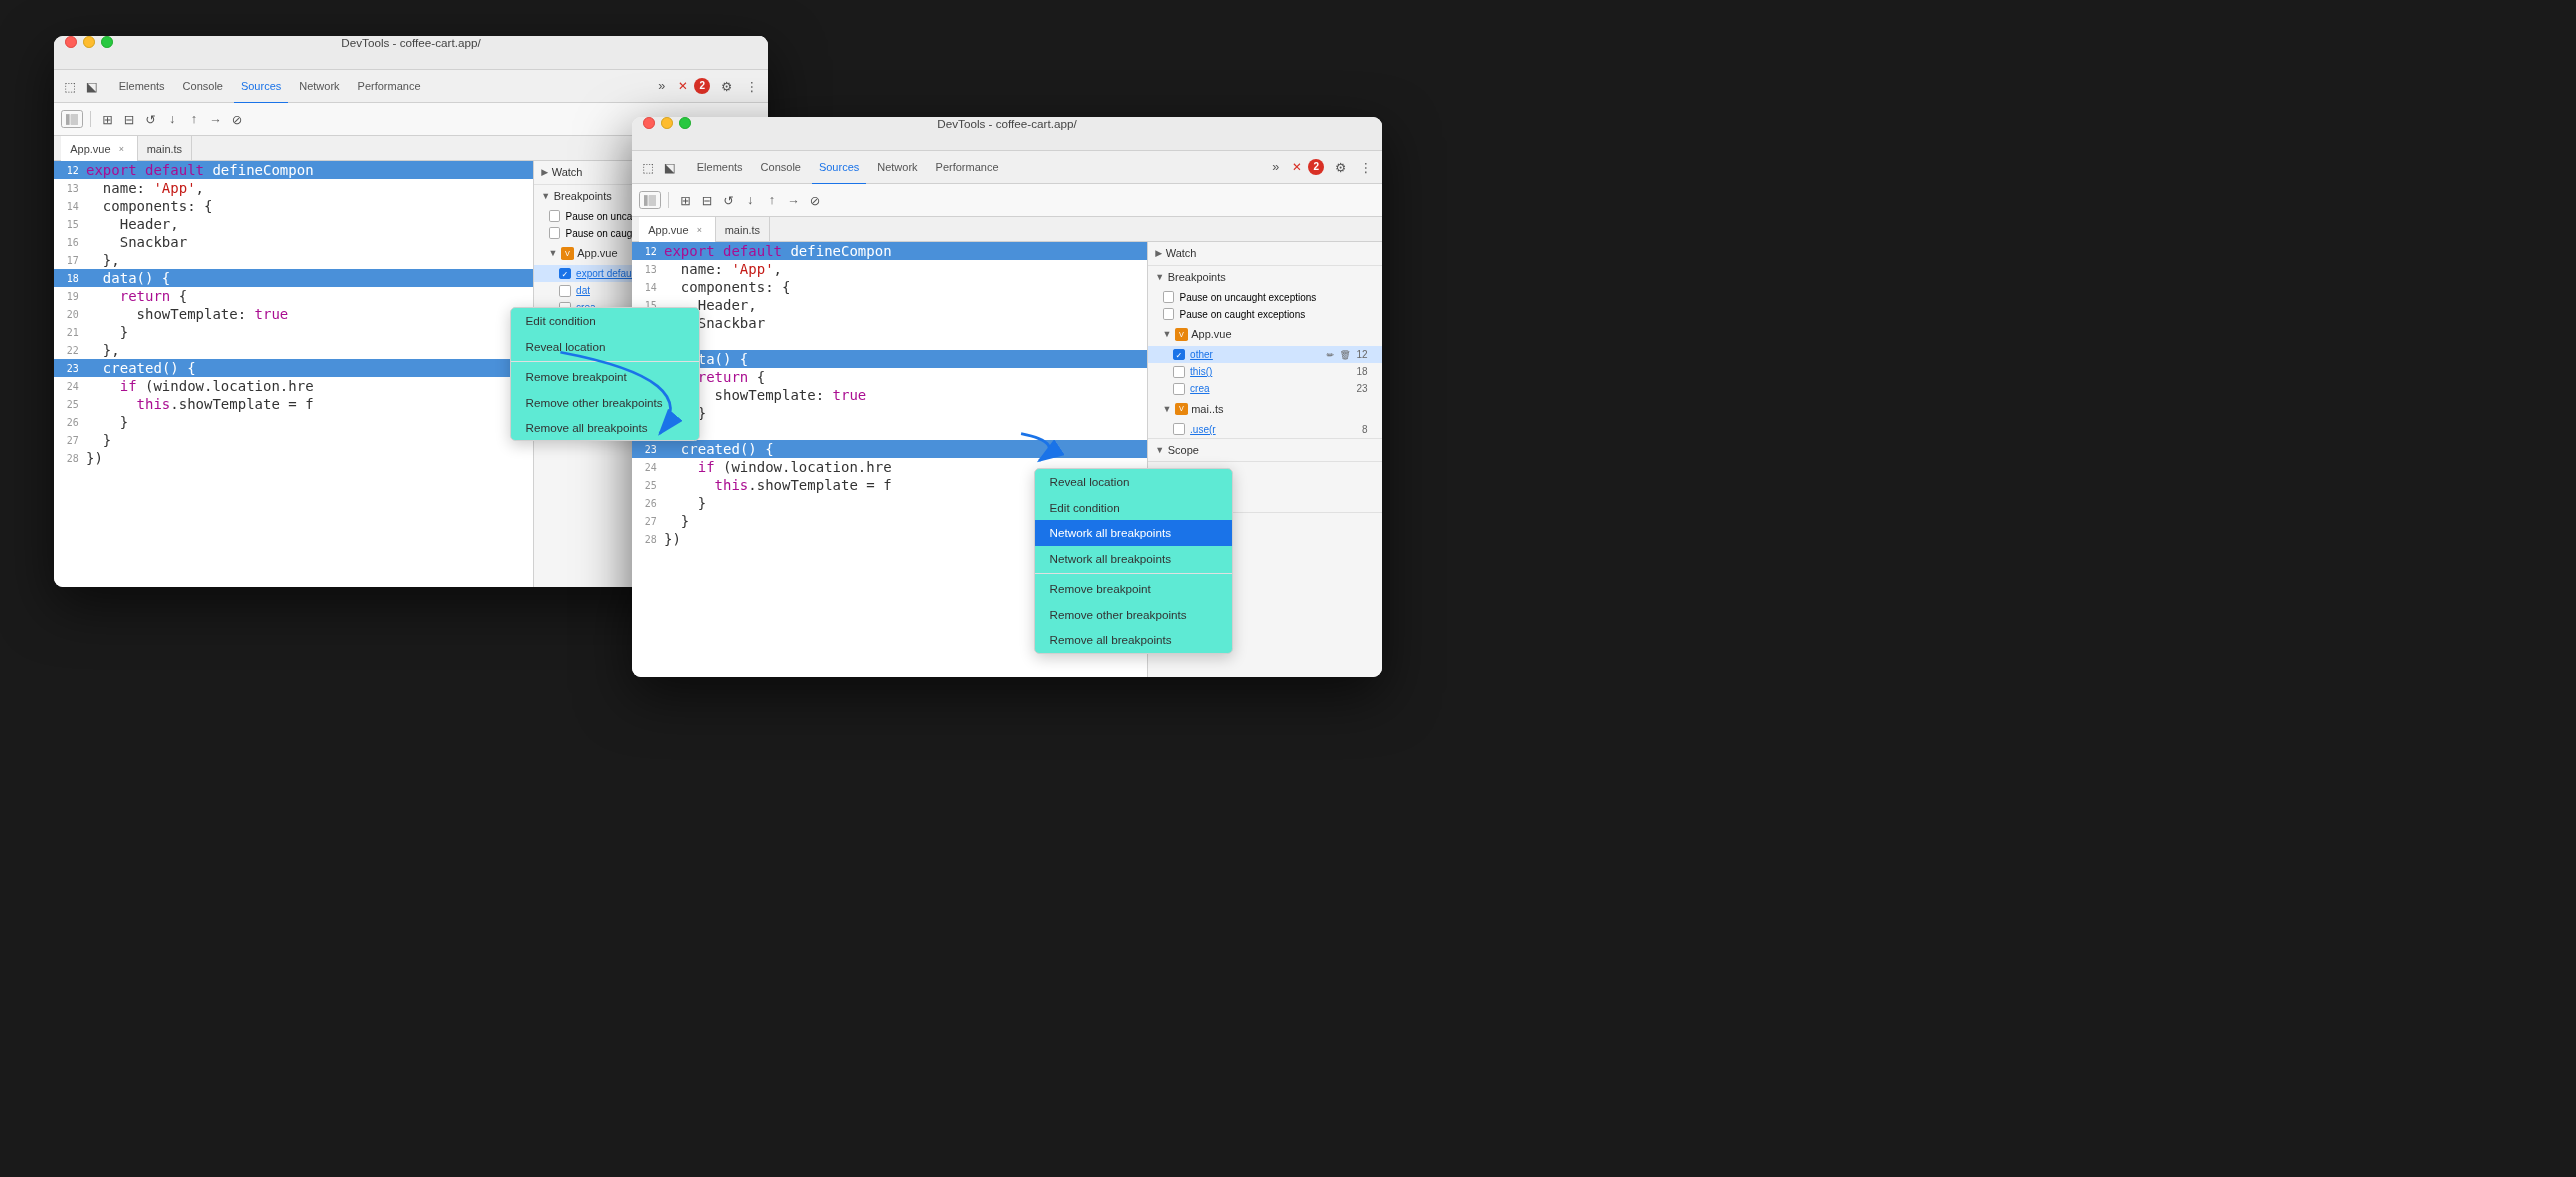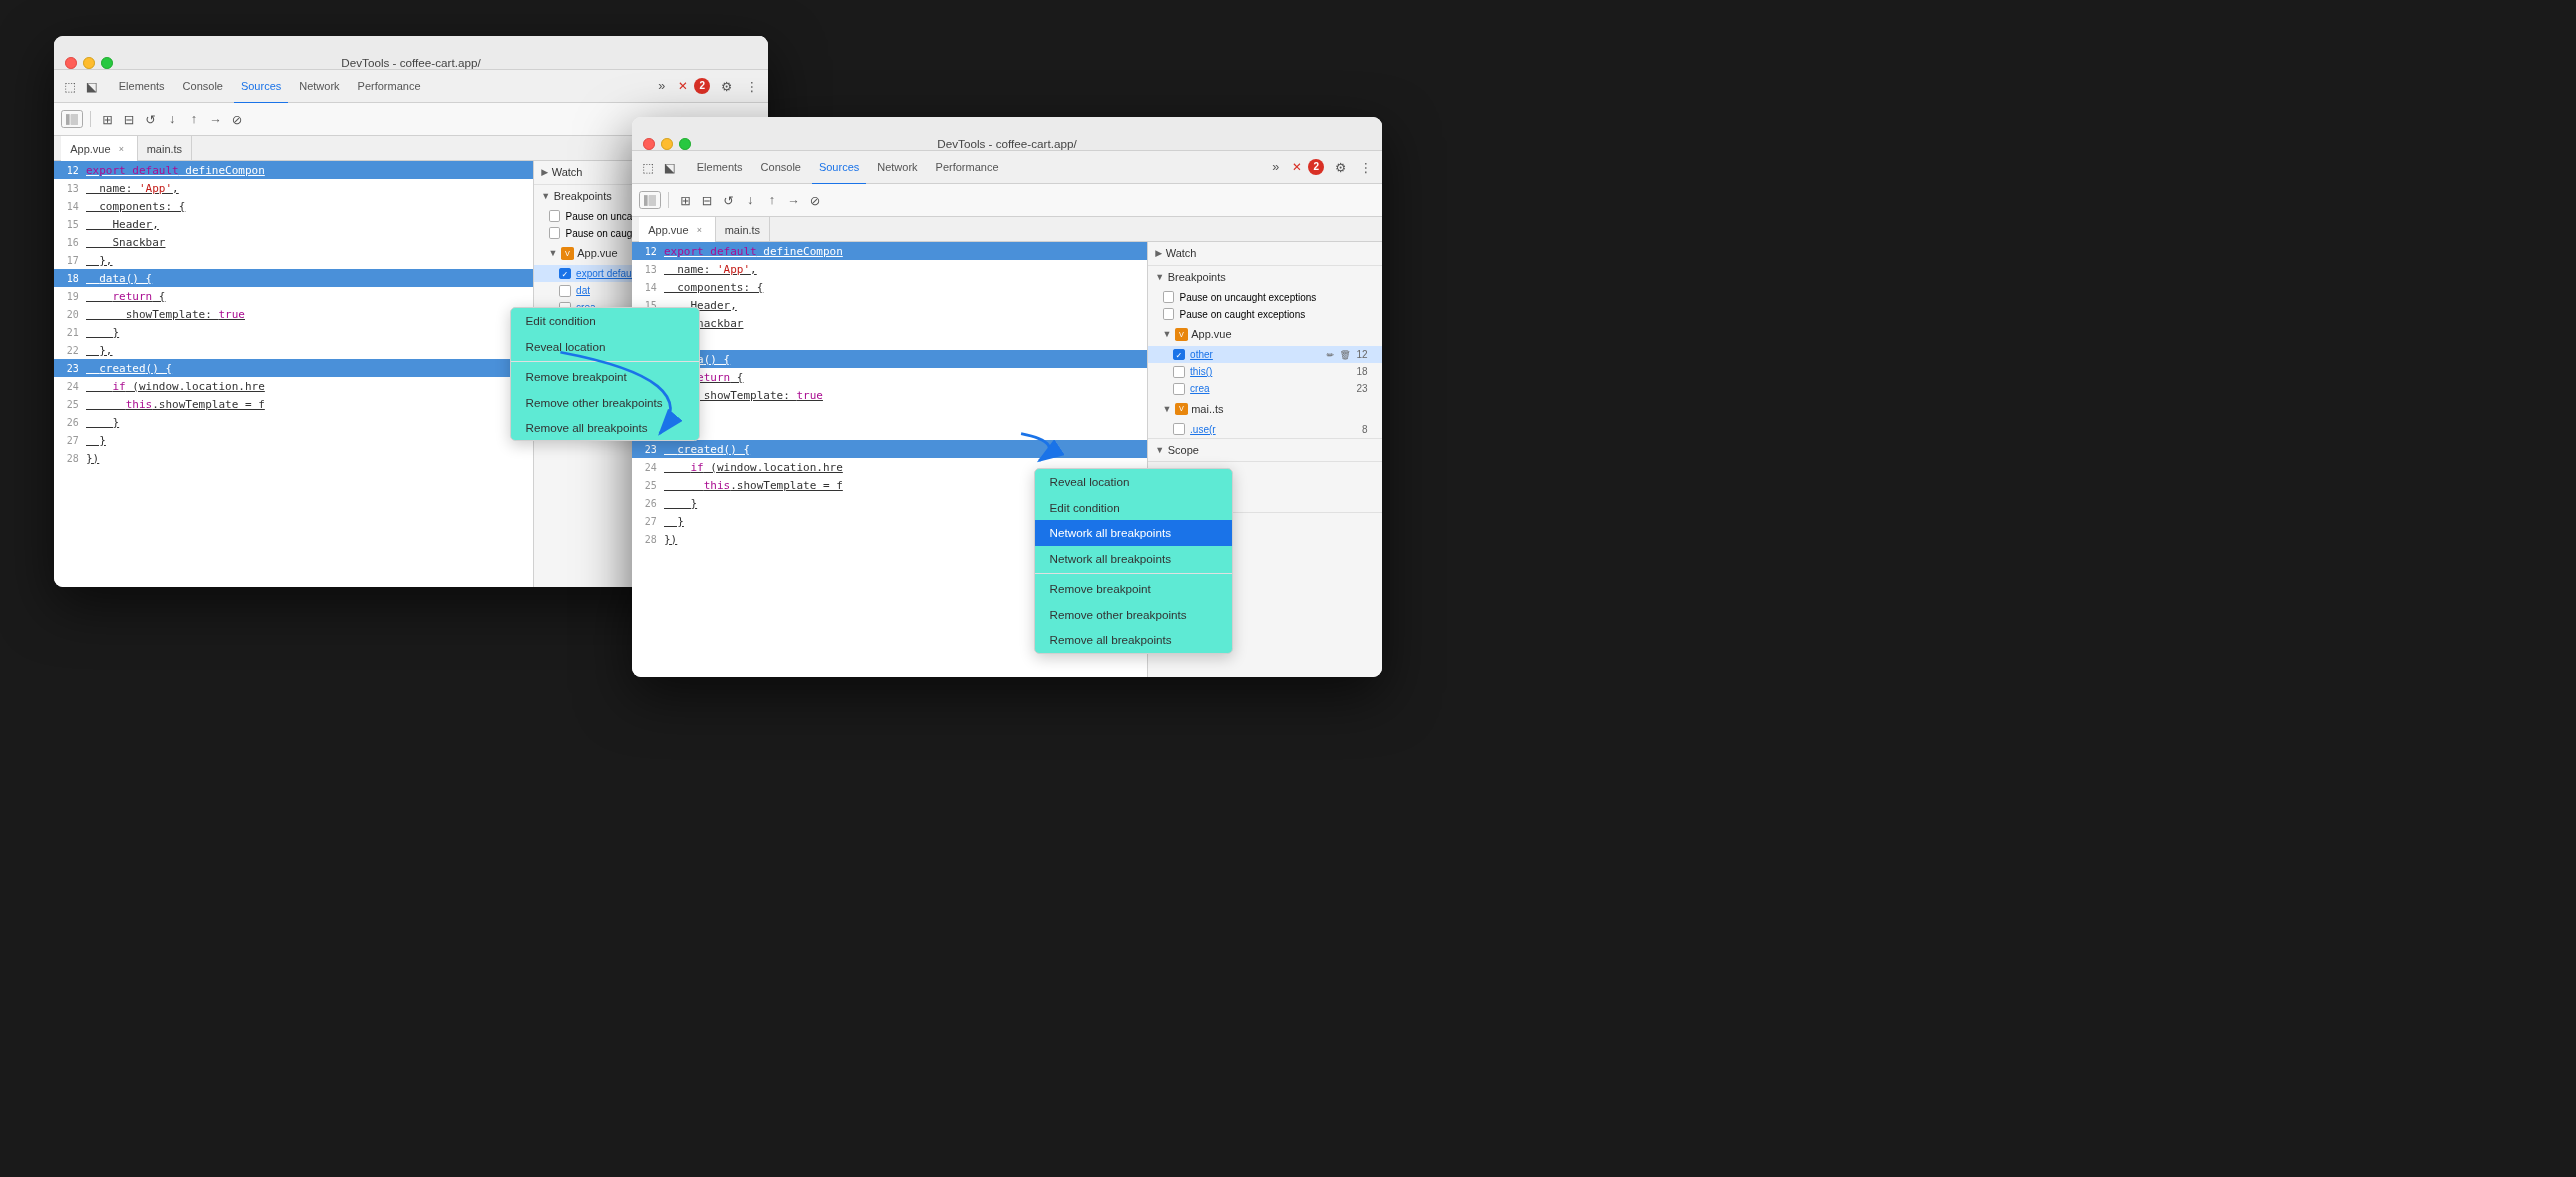--- a/index.html
+++ b/index.html
@@ -34,21 +34,21 @@
       top: 117px;
       width: 750px;
       height: 560px;
     }
 
     
     .title-bar {
       background: #ebebeb;
       height: 34px;
       display: flex;
-      align-items: flex-end;
+      align-items: flex-start;
       padding: 0 11px;
       border-bottom: 0.9px solid #d0d0d0;
       position: relative;
     }
 
     .traffic-lights {
       display: flex;
       gap: 6.3px;
       align-items: center;
     }
@@ -195,22 +195,21 @@
       user-select: none;
     }
 
     .code-line.highlighted .line-num {
       color: #fff;
     }
 
     .line-content {
       color: #333;
       white-space: pre;
-      font-size: 11px;
-      text-decoration: underline;
+      font-size: 14px;
     }
 
     .code-line.highlighted .line-content {
       color: #fff;
     }
 
     
     .kw { color: #aa0d91; }
     .str { color: #c41a16; }
 

